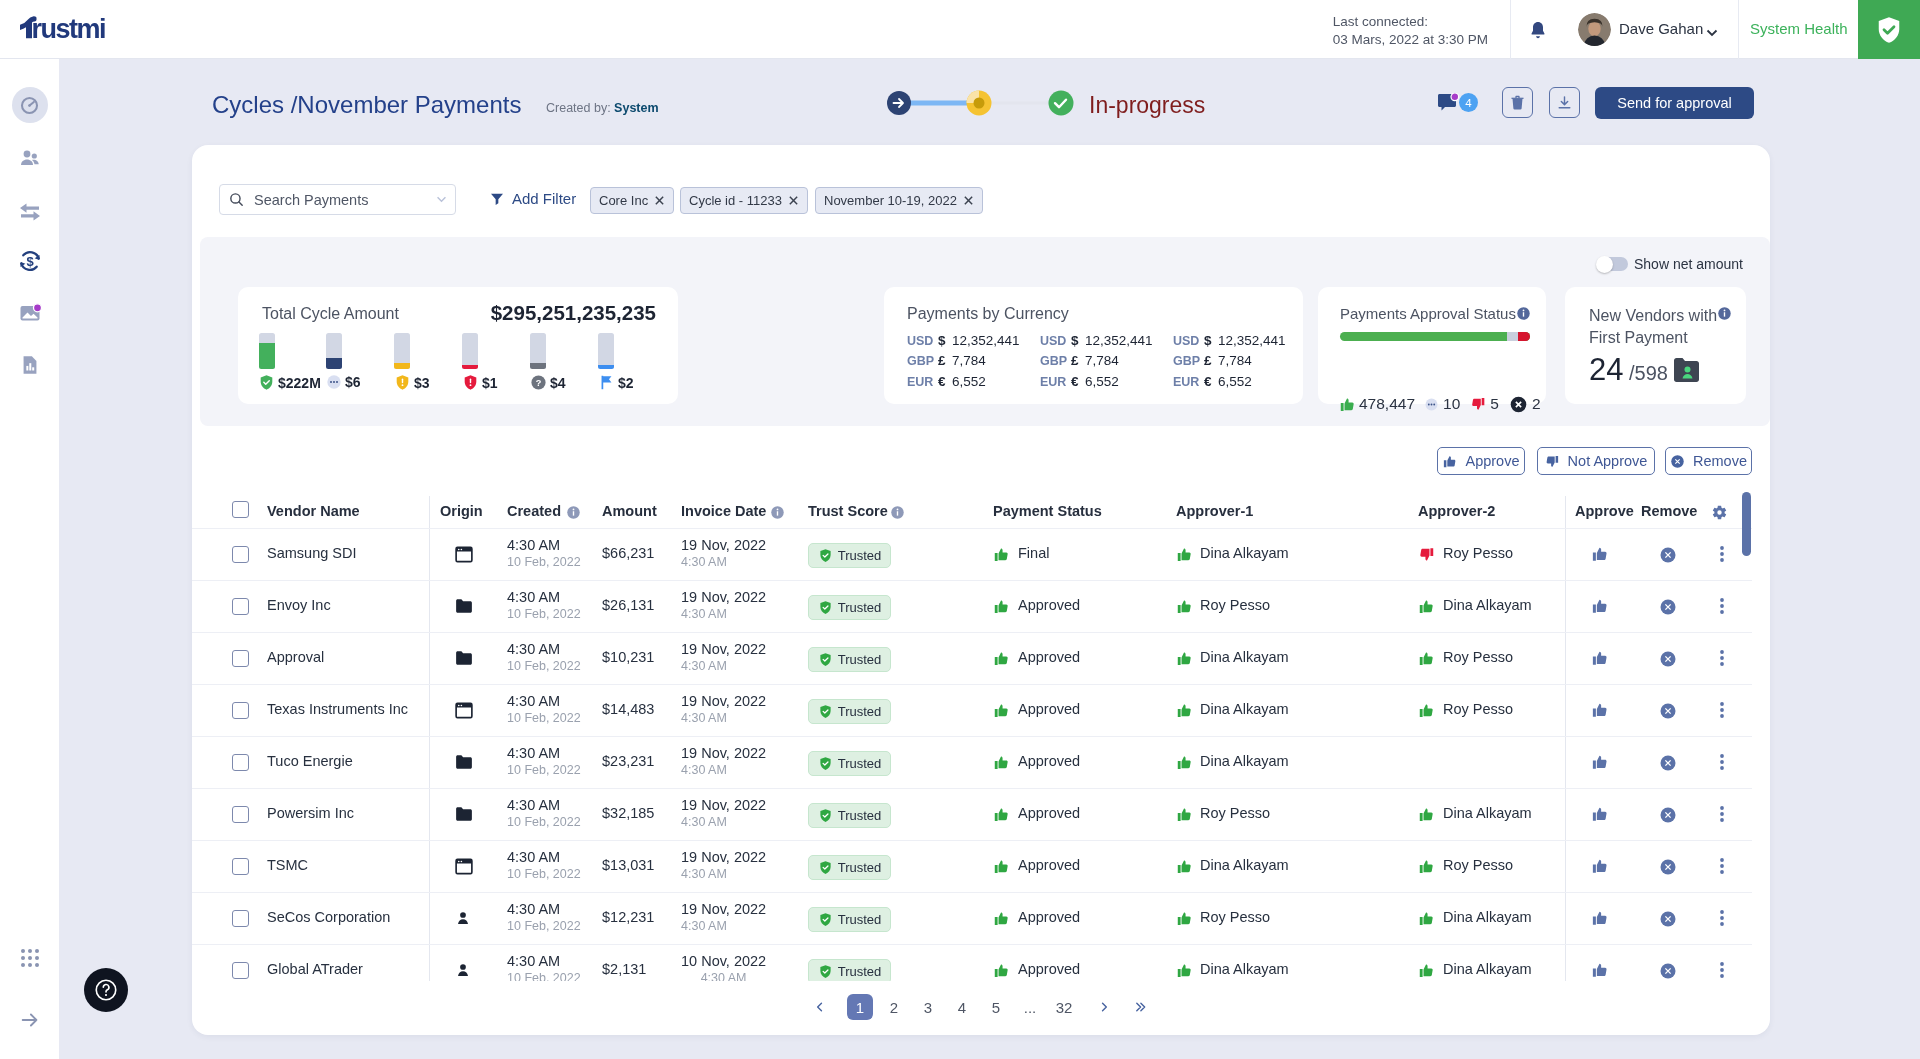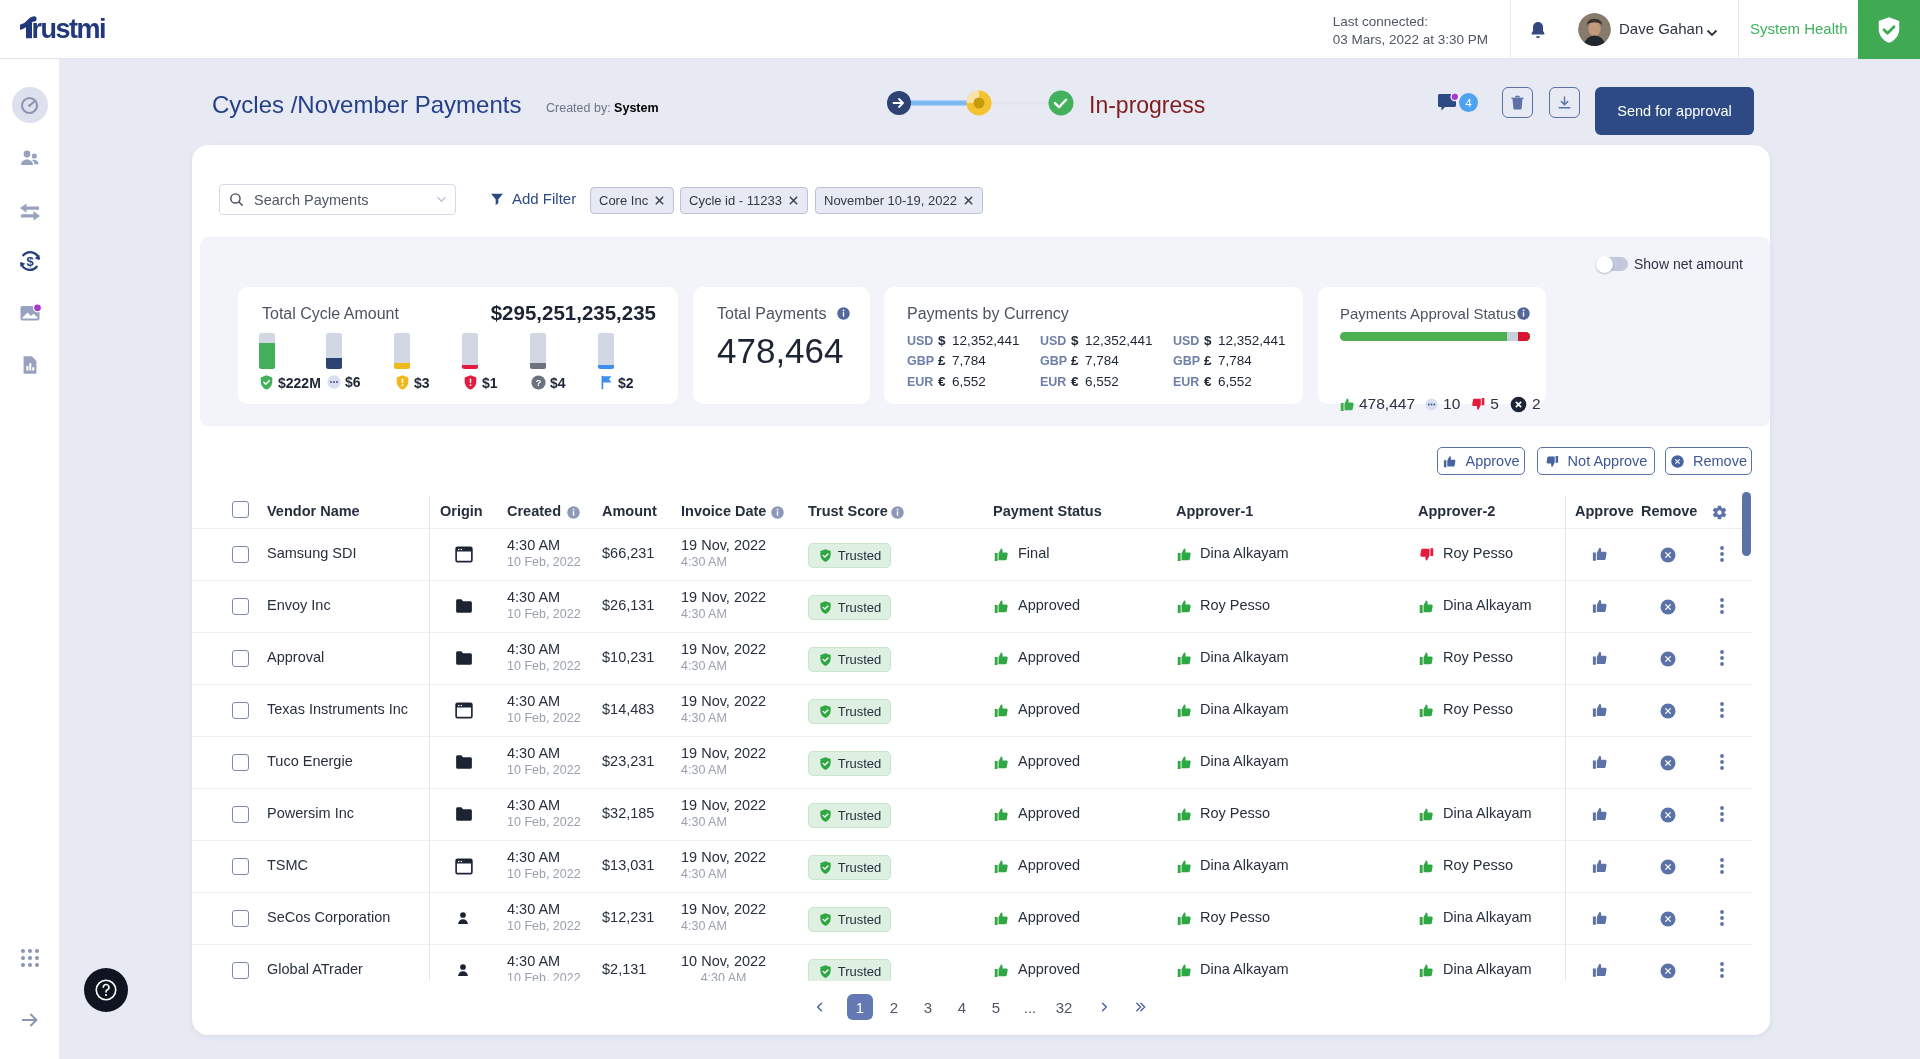--- a/index.html
+++ b/index.html
@@ -20,24 +20,24 @@
 #shieldbox { position:absolute; left:1858px; top:0; width:62px; height:59px; background:#3fa954; display:flex; align-items:center; justify-content:center; }
 
 
 #sidebar { position:absolute; left:0; top:59px; width:59px; height:1000px; background:#fff; }
 .sb-ic { position:absolute; left:0; width:59px; display:flex; justify-content:center; }
 
 
 #title { position:absolute; left:212px; top:91px; font-size:24px; color:#24418a; }
 #title b { font-weight:400; }
 #createdby { position:absolute; left:546px; top:101px; font-size:12.5px; color:#6d7484; }
-#createdby b { color:#000000; font-weight:700; }
+#createdby b { color:#0c4a6e; font-weight:700; }
 #inprog { position:absolute; left:1089px; top:92px; font-size:23px; color:#7f1d1d; }
 .hbtn { position:absolute; top:87px; width:31px; height:31px; border:1px solid #5b72a8; border-radius:6px; display:flex; align-items:center; justify-content:center; }
-#sendbtn { position:absolute; left:1595px; top:87px; width:159px; height:48px; background:#2d4a85; border-radius:6px; color:#fff; font-size:14.5px; display:flex; align-items:center; justify-content:center; }
+#sendbtn { position:absolute; left:1595px; top:87px; width:159px; height:32px; background:#2d4a85; border-radius:6px; color:#fff; font-size:14.5px; display:flex; align-items:center; justify-content:center; }
 #badge4 { position:absolute; left:1459px; top:93px; width:19px; height:19px; border-radius:50%; background:#4da2f2; color:#fff; font-size:11.5px; display:flex; align-items:center; justify-content:center; }
 
 
 #card { position:absolute; left:192px; top:145px; width:1578px; height:890px; background:#fff; border-radius:16px; box-shadow:0 2px 6px rgba(40,50,90,.06); }
 #search { position:absolute; left:27px; top:39px; width:237px; height:31px; border:1px solid #d6dbe7; border-radius:4px; display:flex; align-items:center; padding:0 8px; color:#4f5665; font-size:14.5px; }
 #addfilter { position:absolute; left:297px; top:45px; display:flex; align-items:center; gap:7px; color:#2d4a85; font-size:15px; }
 .chip { position:absolute; top:42px; height:27px; background:#e7eaf4; border:1px solid #b9c2d9; border-radius:4px; display:flex; align-items:center; padding:0 8px; gap:6px; font-size:13px; color:#323947; }
 .chip svg { flex:0 0 auto; }
 
 
@@ -329,29 +329,20 @@
       </div>
       <div class="leg" style="left:360px;">
         <svg width="17" height="17" viewBox="0 0 24 24" fill="#3d8ef0">
             <path d="M5 2.5h2.4v19H5z"></path>
             <path d="M7 3h12l-3.5 4.5L19 12H7z"></path>
           </svg>
         <b>$2</b>
       </div>
     </div>
 
-    <div class="scard" style="left:493px;width:177px;">
-      <div class="sctitle" style="position:absolute;left:24px;top:18px;">Total Payments</div>
-      <div style="position:absolute;left:143px;top:19px;"><svg width="15" height="15" viewBox="0 0 24 24">
-            <circle cx="12" cy="12" r="10" fill="#54689b"></circle>
-            <rect x="10.9" y="10" width="2.2" height="7" fill="#fff"></rect>
-            <circle cx="12" cy="7" r="1.4" fill="#fff"></circle>
-          </svg></div>
-      <div style="position:absolute;left:24px;top:44px;font-size:35px;color:#1d2433;">478,464</div>
-    </div>
 
     <div class="scard" style="left:684px;width:419px;">
       <div class="sctitle" style="position:absolute;left:23px;top:18px;">Payments by Currency</div>
       <div class="curcol" style="left:23px;">
         <div><b>USD</b><span class="sym">$</span>12,352,441</div>
         <div><b>GBP</b><span class="sym">£</span>7,784</div>
         <div><b>EUR</b><span class="sym">€</span>6,552</div>
       </div>
       <div class="curcol" style="left:156px;">
         <div><b>USD</b><span class="sym">$</span>12,352,441</div>
@@ -393,20 +384,36 @@
           </svg>
         <span style="margin-left:4px;">5</span>
         <svg style="margin-left:11px;" width="17" height="17" viewBox="0 0 24 24">
             <circle cx="12" cy="12" r="11" fill="#1d2433"></circle>
             <path d="M8.3 8.3l7.4 7.4M15.7 8.3l-7.4 7.4" stroke="#fff" stroke-width="2.4"></path>
           </svg>
         <span style="margin-left:5px;">2</span>
       </div>
     </div>
 
+    <div class="scard" style="left:1365px;width:181px;">
+      <div class="sctitle" style="position:absolute;left:24px;top:18px;line-height:22px;">New Vendors with<br>First Payment</div>
+      <div style="position:absolute;left:152px;top:19px;"><svg width="15" height="15" viewBox="0 0 24 24">
+            <circle cx="12" cy="12" r="10" fill="#54689b"></circle>
+            <rect x="10.9" y="10" width="2.2" height="7" fill="#fff"></rect>
+            <circle cx="12" cy="7" r="1.4" fill="#fff"></circle>
+          </svg></div>
+      <div style="position:absolute;left:24px;top:65px;font-size:31px;color:#1d2433;">24<span style="font-size:20px;color:#4c5362;"> /598</span></div>
+      <div style="position:absolute;left:108px;top:70px;">
+        <svg width="28" height="26" viewBox="0 0 28 26">
+            <path d="M1 3.5C1 2.1 2.1 1 3.5 1h6l2.5 3h11.5c1.4 0 2.5 1.1 2.5 2.5v16c0 1.4-1.1 2.5-2.5 2.5h-20C2.1 25 1 23.9 1 22.5z" fill="#3e4552"></path>
+            <circle cx="14.5" cy="12.5" r="3" fill="#4ad67e"></circle>
+            <path d="M9.5 21.5c.6-3 2.6-4.6 5-4.6s4.4 1.6 5 4.6z" fill="#4ad67e"></path>
+          </svg>
+      </div>
+    </div>
   </div>
 
   <div class="abtn" style="left:1245px;width:88px;">
     <svg width="15" height="15" viewBox="0 0 24 24" fill="#4763a0">
         <path d="M3 10h4v11H3zM8.5 20V10.5L12 3.5c1.2 0 2.2 1 2.2 2.2V9h5.3c1.2 0 2.1 1.1 1.9 2.3l-1.2 7c-.2 1-1 1.7-2 1.7z"></path>
       </svg>
     Approve
   </div>
   <div class="abtn" style="left:1345px;width:118px;">
     <svg width="15" height="15" viewBox="0 0 24 24" fill="#4763a0" transform="rotate(180)">

